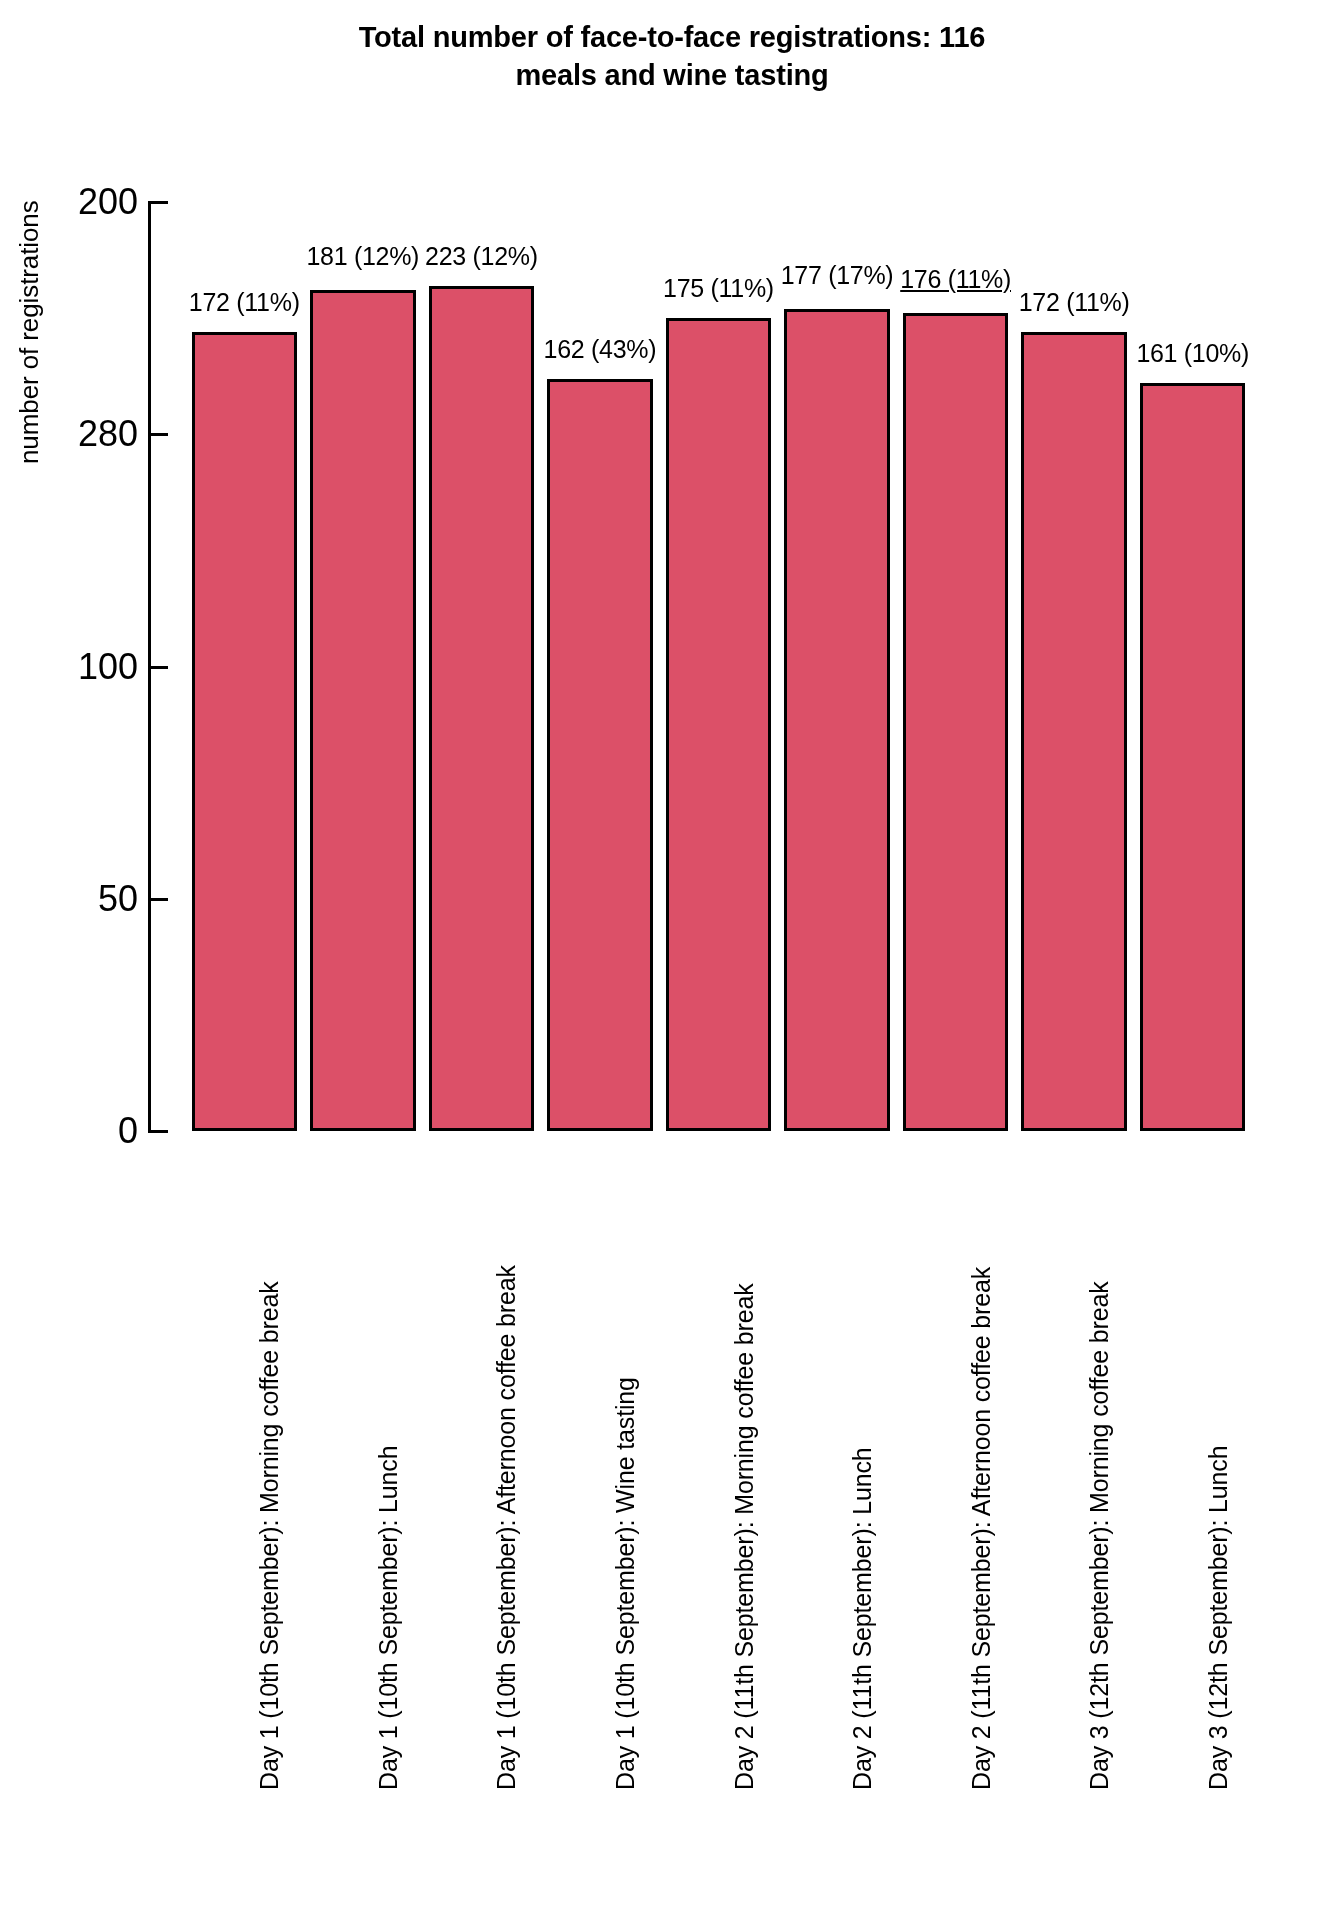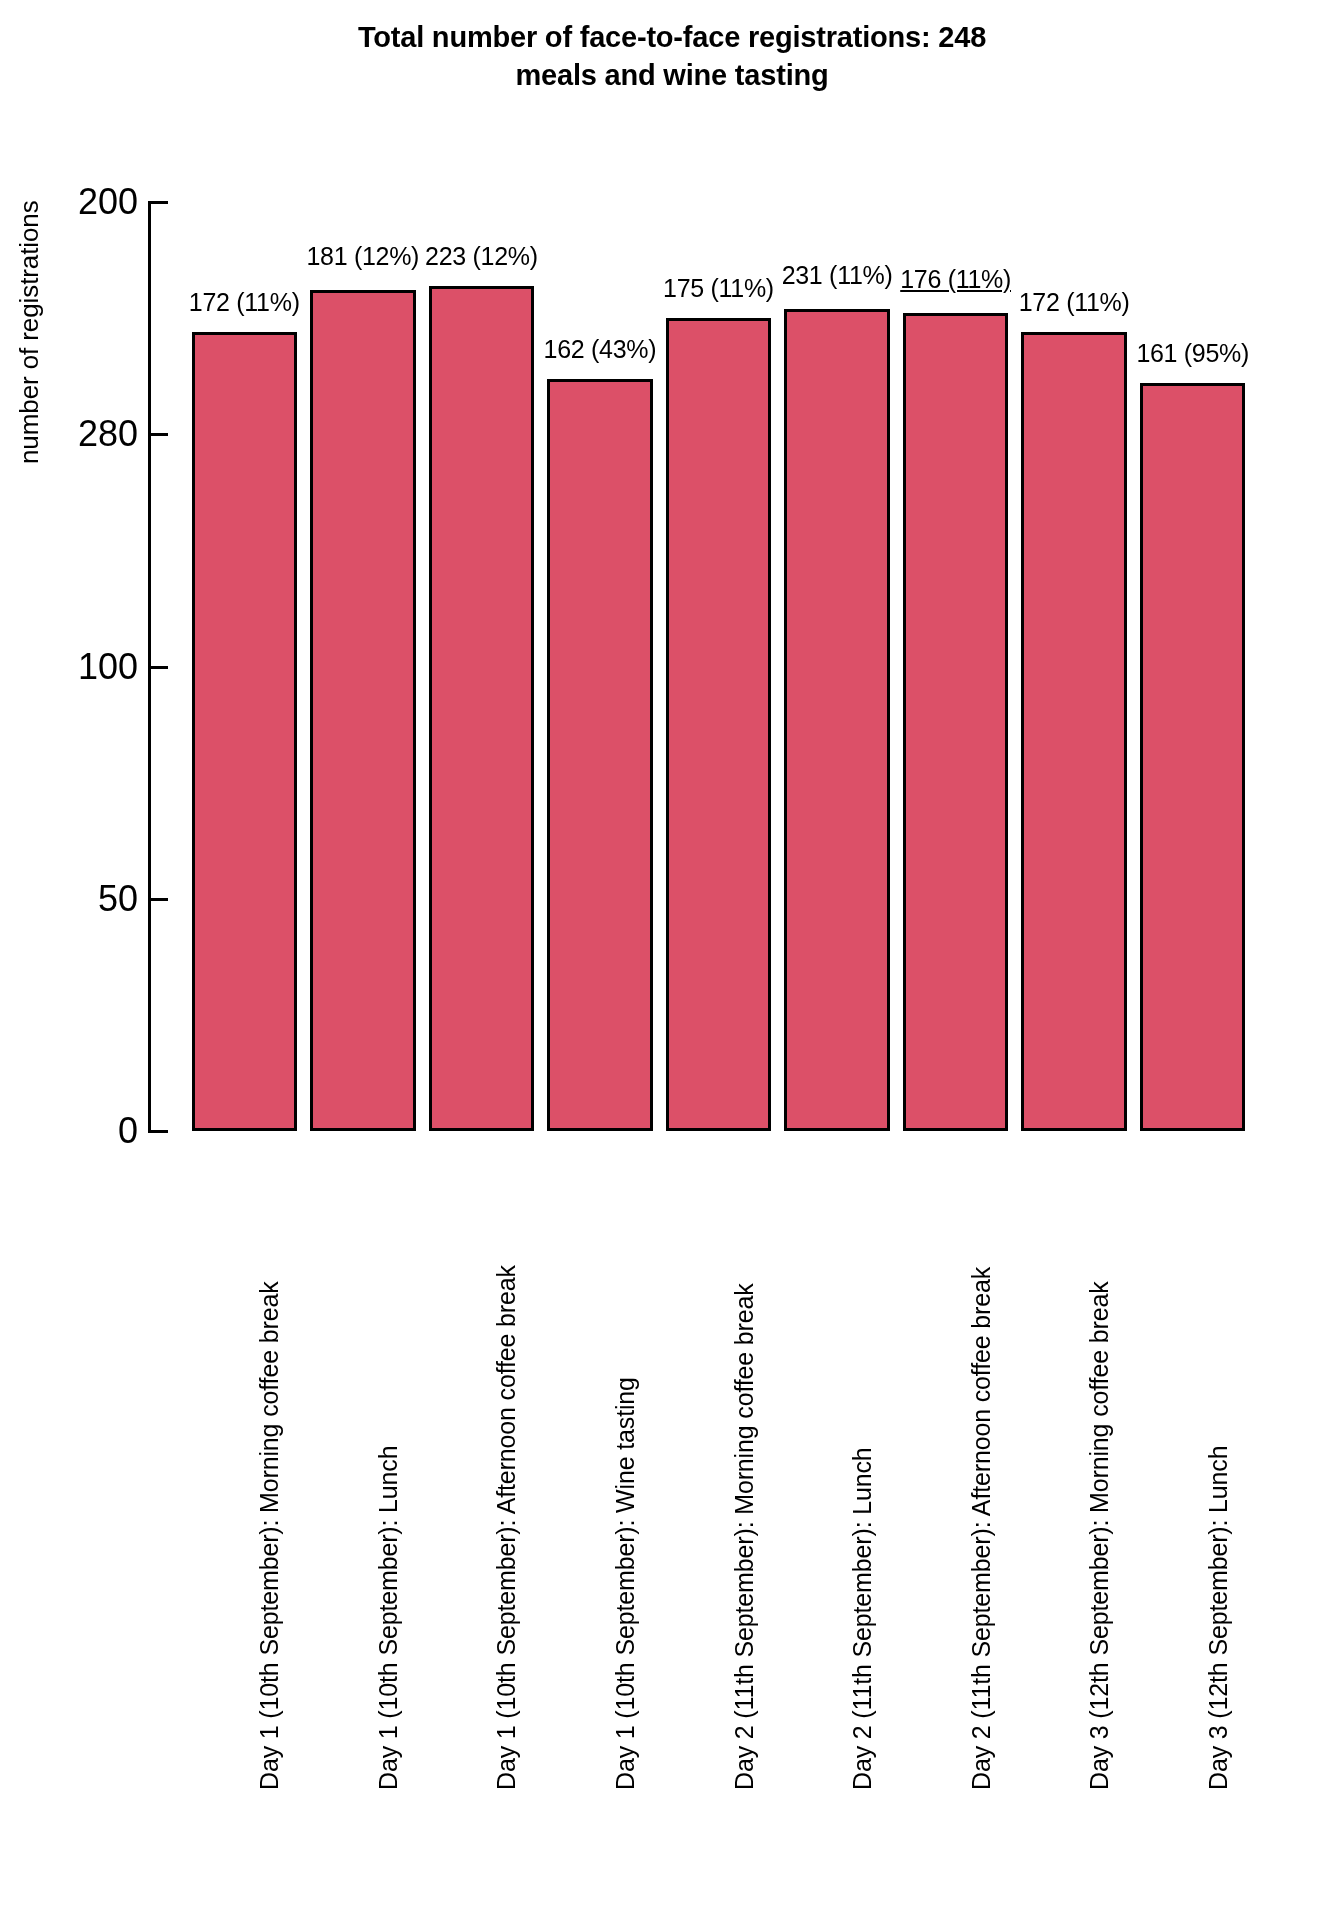--- a/index.html
+++ b/index.html
@@ -92,21 +92,21 @@
     transform:rotate(-90deg);
     letter-spacing:-0.15px;
   }
 </style>
 </head>
 <body>
 
 <div id="chart-root">
 
   <div class="chart-title">
-    <span class="ttl-line">Total number of face-to-face registrations: 248</span>
+    <span class="ttl-line">Total number of face-to-face registrations: 116</span>
     <span class="ttl-line">meals and wine tasting</span>
   </div>
 
   <div class="y-axis-title">number of registrations</div>
 
   <div class="plot">
     <div class="y-axis-line"></div>
     <div id="yticks">
         <div class="y-tick" style="top: 1130px;"></div>
         <div class="y-tick-label" style="top: 1131px;">0</div>
@@ -126,27 +126,27 @@
       <div class="bar-value-label" style="left: 244.278px; top: 288.06px; transform: translateX(-50%);">172 (11%)</div>
       <div class="bar" style="left: 310.076px; width: 105.514px; height: 840.745px; background: rgb(220, 80, 104); border-color: rgb(0, 0, 0);"></div>
       <div class="bar-value-label" style="left: 362.833px; top: 242.255px; transform: translateX(-50%);">181 (12%)</div>
       <div class="bar" style="left: 428.632px; width: 105.514px; height: 845.39px; background: rgb(220, 80, 104); border-color: rgb(0, 0, 0);"></div>
       <div class="bar-value-label" style="left: 481.389px; top: 241.61px; transform: translateX(-50%);">223 (12%)</div>
       <div class="bar" style="left: 547.187px; width: 105.514px; height: 752.49px; background: rgb(220, 80, 104); border-color: rgb(0, 0, 0);"></div>
       <div class="bar-value-label" style="left: 599.944px; top: 334.51px; transform: translateX(-50%);">162 (43%)</div>
       <div class="bar" style="left: 665.743px; width: 105.514px; height: 812.875px; background: rgb(220, 80, 104); border-color: rgb(0, 0, 0);"></div>
       <div class="bar-value-label" style="left: 718.5px; top: 274.125px; transform: translateX(-50%);">175 (11%)</div>
       <div class="bar" style="left: 784.298px; width: 105.514px; height: 822.165px; background: rgb(220, 80, 104); border-color: rgb(0, 0, 0);"></div>
-      <div class="bar-value-label" style="left: 837.056px; top: 260.835px; transform: translateX(-50%);">231 (11%)</div>
+      <div class="bar-value-label" style="left: 837.056px; top: 260.835px; transform: translateX(-50%);">177 (17%)</div>
       <div class="bar" style="left: 902.854px; width: 105.514px; height: 817.52px; background: rgb(220, 80, 104); border-color: rgb(0, 0, 0);"></div>
       <div class="bar-value-label" style="left: 955.611px; top: 265px; transform: translateX(-50%); text-decoration: underline;">176 (11%)</div>
       <div class="bar" style="left: 1021.41px; width: 105.514px; height: 798.94px; background: rgb(220, 80, 104); border-color: rgb(0, 0, 0);"></div>
       <div class="bar-value-label" style="left: 1074.17px; top: 288.06px; transform: translateX(-50%);">172 (11%)</div>
       <div class="bar" style="left: 1139.96px; width: 105.514px; height: 747.845px; background: rgb(220, 80, 104); border-color: rgb(0, 0, 0);"></div>
-      <div class="bar-value-label" style="left: 1192.72px; top: 339.155px; transform: translateX(-50%);">161 (95%)</div>
+      <div class="bar-value-label" style="left: 1192.72px; top: 339.155px; transform: translateX(-50%);">161 (10%)</div>
     </div>
 
   <div class="plot" id="xlabels">
       <div class="x-label" style="left: 255.278px; top: 1790px;">Day 1 (10th September): Morning coffee break</div>
       <div class="x-label" style="left: 373.833px; top: 1790px;">Day 1 (10th September): Lunch</div>
       <div class="x-label" style="left: 492.389px; top: 1790px;">Day 1 (10th September): Afternoon coffee break</div>
       <div class="x-label" style="left: 610.944px; top: 1790px;">Day 1 (10th September): Wine tasting</div>
       <div class="x-label" style="left: 729.5px; top: 1790px;">Day 2 (11th September): Morning coffee break</div>
       <div class="x-label" style="left: 848.056px; top: 1790px;">Day 2 (11th September): Lunch</div>
       <div class="x-label" style="left: 966.611px; top: 1790px;">Day 2 (11th September): Afternoon coffee break</div>

